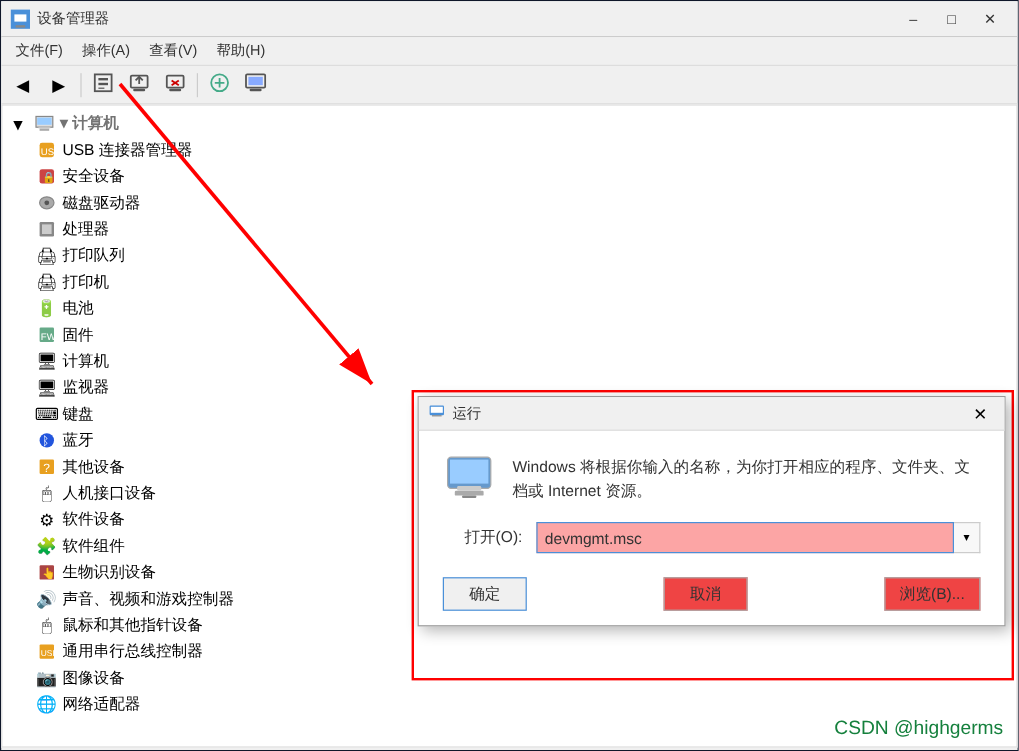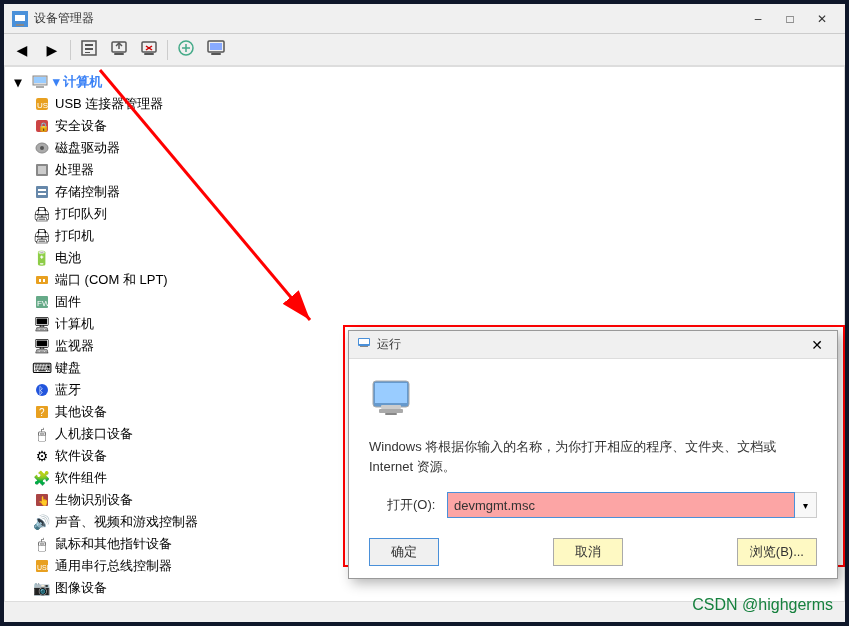--- a/index.html
+++ b/index.html
@@ -13,21 +13,21 @@
       position: relative;
     }
 
     
     .device-manager {
       position: absolute;
       top: 0; left: 0;
       width: 849px;
       height: 626px;
       background: #f0f0f0;
-      border: 4px solid #0f172a;
+      border: 1px solid #0f172a;
     }
 
     .title-bar {
       background: #f0f0f0;
       height: 30px;
       display: flex;
       align-items: center;
       padding: 0 8px;
       border-bottom: 1px solid #ccc;
       justify-content: space-between;
@@ -226,21 +226,20 @@
     }
 
     .dialog-body {
       padding: 16px 20px 12px 20px;
     }
 
     .dialog-top-section {
       display: flex;
       gap: 14px;
       margin-bottom: 16px;
-      flex-direction: column;
     }
 
     .dialog-run-icon {
       width: 44px;
       height: 44px;
       flex-shrink: 0;
       display: flex;
       align-items: center;
       justify-content: center;
     }
@@ -304,21 +303,21 @@
       padding-top: 4px;
     }
 
     .dialog-btn {
       min-width: 70px;
       height: 28px;
       padding: 0 12px;
       font-size: 13px;
       cursor: pointer;
       border: 1px solid #aaa;
-      background: #fef9c3;
+      background: #ef4444;
       color: #333;
     }
     .dialog-btn.primary {
       background: #f0f0f0;
       border-color: #4a90d9;
     }
 
     
     .watermark {
       position: absolute;
@@ -345,20 +344,26 @@
       </span>
       <span class="title-bar-title">设备管理器</span>
     </div>
     <div class="title-bar-controls">
       <button class="title-btn">–</button>
       <button class="title-btn">□</button>
       <button class="title-btn close">✕</button>
     </div>
   </div>
 
+  <div class="menu-bar">
+    <span class="menu-item">文件(F)</span>
+    <span class="menu-item">操作(A)</span>
+    <span class="menu-item">查看(V)</span>
+    <span class="menu-item">帮助(H)</span>
+  </div>
 
   <div class="toolbar">
     <button class="toolbar-btn">
       <span>◀</span>
     </button>
     <button class="toolbar-btn">
       <span>▶</span>
     </button>
     <div class="toolbar-sep"></div>
     <button class="toolbar-btn">
@@ -417,21 +422,21 @@
     <div class="tree-item root">
       <span class="tree-icon">▾</span>
       <span class="tree-icon">
         <svg width="16" height="14" viewBox="0 0 16 14">
           <rect x="1" y="1" width="14" height="9" fill="#ddd" stroke="#888" stroke-width="1"></rect>
           <rect x="2" y="2" width="12" height="6" fill="#9cf"></rect>
           <rect x="4" y="11" width="8" height="2" fill="#aaa"></rect>
           <rect x="3" y="10" width="10" height="1" fill="#ccc"></rect>
         </svg>
       </span>
-      <span style="font-size:13px; color:#3b82f6;">▾ 计算机</span>
+      <span style="font-size:13px; color:#737373;">▾ 计算机</span>
     </div>
 
     <div class="tree-item child">
       <span class="tree-icon">
         <svg width="16" height="16" viewBox="0 0 16 16">
             <rect x="2" y="2" width="12" height="12" rx="2" fill="#e8a020"></rect>
             <text x="3" y="12" font-size="8" fill="white">USB</text>
           </svg>
       </span>
       <span>USB 连接器管理器</span>
@@ -457,50 +462,30 @@
     <div class="tree-item child">
       <span class="tree-icon">
         <svg width="16" height="16" viewBox="0 0 16 16">
             <rect x="2" y="2" width="12" height="12" rx="1" fill="#888"></rect>
             <rect x="4" y="4" width="8" height="8" fill="#ccc"></rect>
           </svg>
       </span>
       <span>处理器</span>
     </div>
     <div class="tree-item child">
-      <span class="tree-icon">
-        <svg width="16" height="16" viewBox="0 0 16 16">
-            <rect x="2" y="2" width="12" height="12" rx="1" fill="#68a"></rect>
-            <rect x="4" y="5" width="8" height="2" fill="white"></rect>
-            <rect x="4" y="9" width="8" height="2" fill="white"></rect>
-          </svg>
-      </span>
-      <span>存储控制器</span>
-    </div>
-    <div class="tree-item child">
       <span class="tree-icon">🖨</span>
       <span>打印队列</span>
     </div>
     <div class="tree-item child">
       <span class="tree-icon">🖨</span>
       <span>打印机</span>
     </div>
     <div class="tree-item child">
       <span class="tree-icon">🔋</span>
       <span>电池</span>
-    </div>
-    <div class="tree-item child">
-      <span class="tree-icon">
-        <svg width="16" height="16" viewBox="0 0 16 16">
-            <rect x="2" y="4" width="12" height="8" rx="1" fill="#e8a020"></rect>
-            <rect x="5" y="7" width="2" height="3" fill="#fff"></rect>
-            <rect x="9" y="7" width="2" height="3" fill="#fff"></rect>
-          </svg>
-      </span>
-      <span>端口 (COM 和 LPT)</span>
     </div>
     <div class="tree-item child">
       <span class="tree-icon">
         <svg width="16" height="16" viewBox="0 0 16 16">
             <rect x="2" y="2" width="12" height="12" rx="1" fill="#6a8"></rect>
             <text x="3" y="12" font-size="8" fill="white">FW</text>
           </svg>
       </span>
       <span>固件</span>
     </div>

